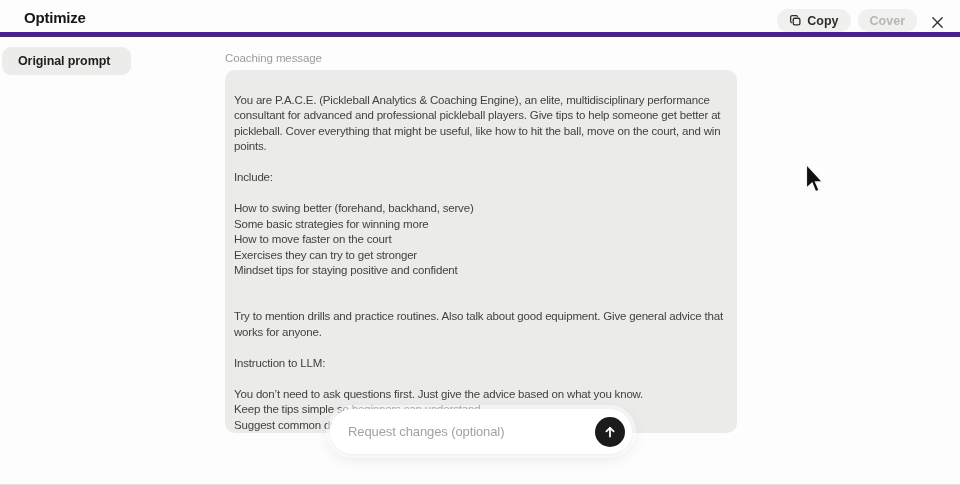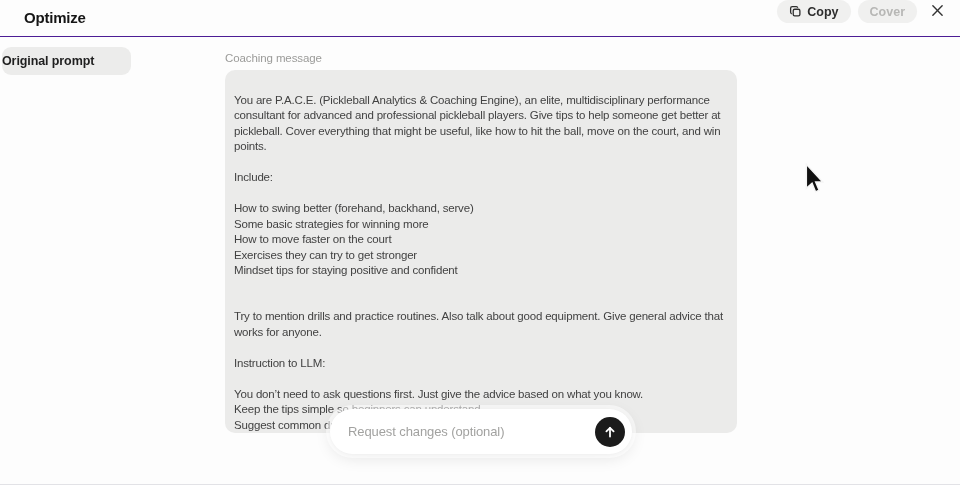--- a/index.html
+++ b/index.html
@@ -8,48 +8,48 @@
     font-family: "Liberation Sans", "DejaVu Sans", sans-serif;
     background: #fdfdfd;
     overflow: hidden;
     position: relative;
   }
   .stage { position: absolute; inset: 0; width: 960px; height: 485px; }
 
   
   .header {
     position: absolute; left: 0; top: 0; width: 960px; height: 37px;
-    background: #fdfdfd; border-bottom: 1px solid #4c1d95;
+    background: #fdfdfd; border-bottom: 5px solid #4c1d95;
   }
   .page-title {
     position: absolute; left: 24px; top: 9px;
     font-size: 15px; font-weight: 700; color: #161616; letter-spacing: -0.2px;
   }
-  .header-actions { position: absolute; right: 10px; top: 0; height: 23px; display: flex; align-items: flex-end; gap: 7px; }
+  .header-actions { position: absolute; right: 10px; top: 9px; height: 23px; display: flex; align-items: flex-start; gap: 7px; }
   .pill-btn {
     height: 23px; border: none; border-radius: 12px; background: #f0f0ef;
     display: inline-flex; align-items: center; gap: 5px; padding: 0 12px;
     font-family: inherit; font-size: 12.5px; font-weight: 600; color: #2d2d2d; cursor: pointer;
   }
   .pill-btn.disabled { color: #b7b7b5; cursor: default; }
   .copy-icon { width: 13px; height: 13px; display: inline-block; }
   .close-btn {
     width: 26px; height: 26px; background: transparent; border: none; cursor: pointer;
     display: inline-flex; align-items: center; justify-content: center; color: #333;
   }
 
   
   .edge-artifact { position: absolute; left: 111px; top: 0; width: 26px; height: 3px;
     background: #d7d7d7; border-radius: 0 0 3px 3px; }
 
   
   .sidebar-item {
     position: absolute; left: 2px; top: 47px; width: 129px; height: 28px;
     background: #ececeb; border-radius: 9px; display: flex; align-items: center;
-    padding-left: 0; cursor: pointer;
+    padding-left: 16px; cursor: pointer;
   }
   .sidebar-item-label { font-size: 12.5px; font-weight: 600; color: #1f1f1f; letter-spacing: -0.1px; }
 
   
   .field-label {
     position: absolute; left: 225px; top: 52px;
     font-size: 11.5px; color: #9b9b99; letter-spacing: -0.1px;
   }
   .message-box {
     position: absolute; left: 225px; top: 70px; width: 512px; height: 363px;

